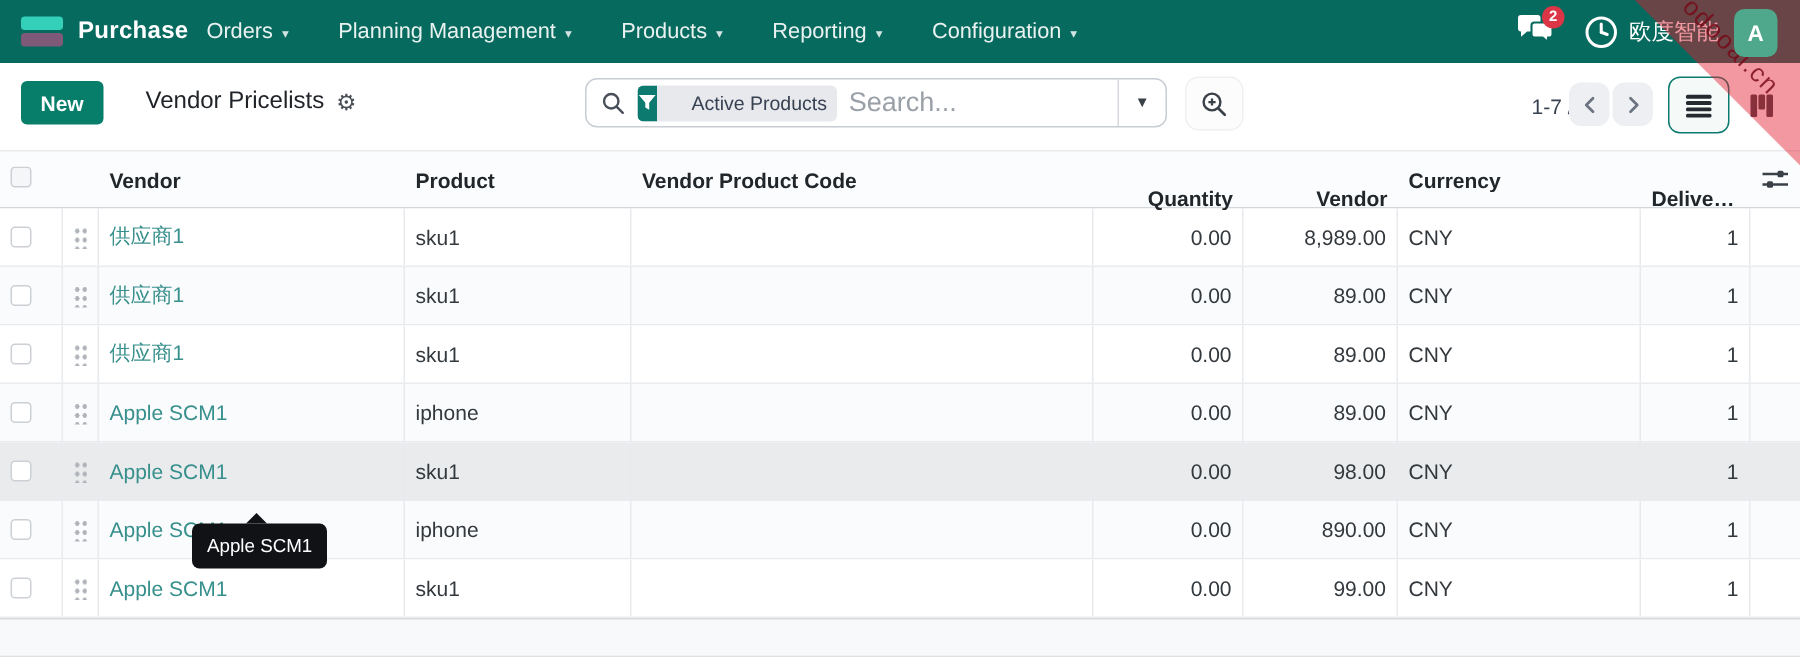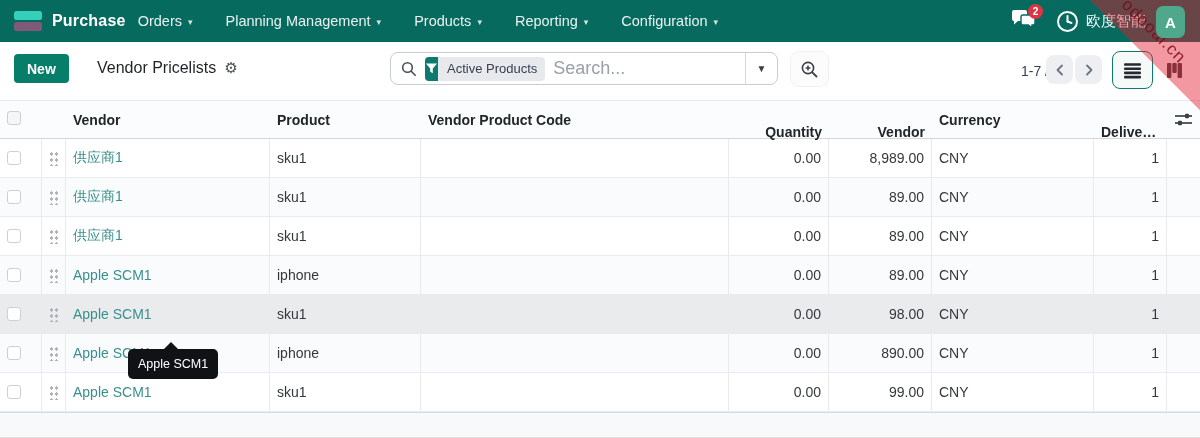--- a/index.html
+++ b/index.html
@@ -26,21 +26,21 @@
   .ribbon { position:absolute; left:1052px; top:-12px; width:240px; height:78px; transform:rotate(45deg); background:rgba(228,25,45,0.45); z-index:40; display:flex; align-items:flex-end; justify-content:center; padding-bottom:13px; pointer-events:none; }
   .ribbon span { color:rgba(118,8,22,0.82); font-size:17px; letter-spacing:1px; transform:translateX(-10px); }
 
   
   .control-panel { position:relative; height:59px; background:#fff; border-bottom:1px solid #e7e9ec; }
   .btn-new { position:absolute; left:14px; top:12px; height:29px; padding:0 13px; background:#077e6a; color:#fff; border:none; border-radius:4px; font-size:14px; font-weight:600; font-family:inherit; cursor:pointer; }
   .view-title { position:absolute; left:69px; top:17px; font-size:16px; color:#1f2328; display:flex; align-items:center;padding-left:28px; }
   .gear { margin-left:8px; font-size:15px; color:#4a5056; cursor:pointer; }
   .searchbox { position:absolute; left:390px; top:10px; width:388px; height:33px; background:#fff; border:1px solid #c8ccd3; border-radius:8px; display:flex; align-items:center; padding-left:10px; }
   .search-mag { flex:0 0 auto; margin-right:8px; display:flex; }
-  .facet { display:flex; align-items:center; height:24px; background:#e7e9ed; border-radius:4px; overflow:hidden; }
+  .facet { display:flex; align-items:center; height:24px; background:#e7e9ed; border-radius:4px; overflow:hidden;gap:14px; }
   .facet-funnel { width:24px; height:24px; background:#0c7a6f; display:flex; align-items:center; justify-content:center; cursor:pointer; }
   .facet-label { font-size:13px; color:#374151; padding:0 7px 0 9px; white-space:nowrap; }
   .facet-x { font-size:15px; color:#4b5158; padding:0 8px 2px 1px; cursor:pointer; line-height:1; }
   .search-input { flex:1 1 auto; border:none; outline:none; font-size:18px; font-family:inherit; color:#1d4ed8; padding:0 8px; min-width:40px; background:transparent; }
   .search-input::placeholder { color:#9aa0a8; }
   .search-caret { flex:0 0 auto; width:32px; height:100%; border-left:1px solid #d6d9dd; display:flex; align-items:center; justify-content:center; color:#3a4047; font-size:10px; cursor:pointer; }
   .btn-zoomin { position:absolute; left:791px; top:10px; width:37px; height:34px; border-radius:8px; background:#fcfcfd; box-shadow:0 0 0 1px #eef0f2; display:flex; align-items:center; justify-content:center; cursor:pointer; }
   .pager-text { position:absolute; left:993px; top:21px; font-size:14px; color:#374151; white-space:nowrap;margin-left:28px; }
   .btn-pager { position:absolute; top:13px; width:27px; height:29px; background:#edeff2; border:none; border-radius:8px; display:flex; align-items:center; justify-content:center; cursor:pointer; }
   .btn-prev { left:1046px; }

